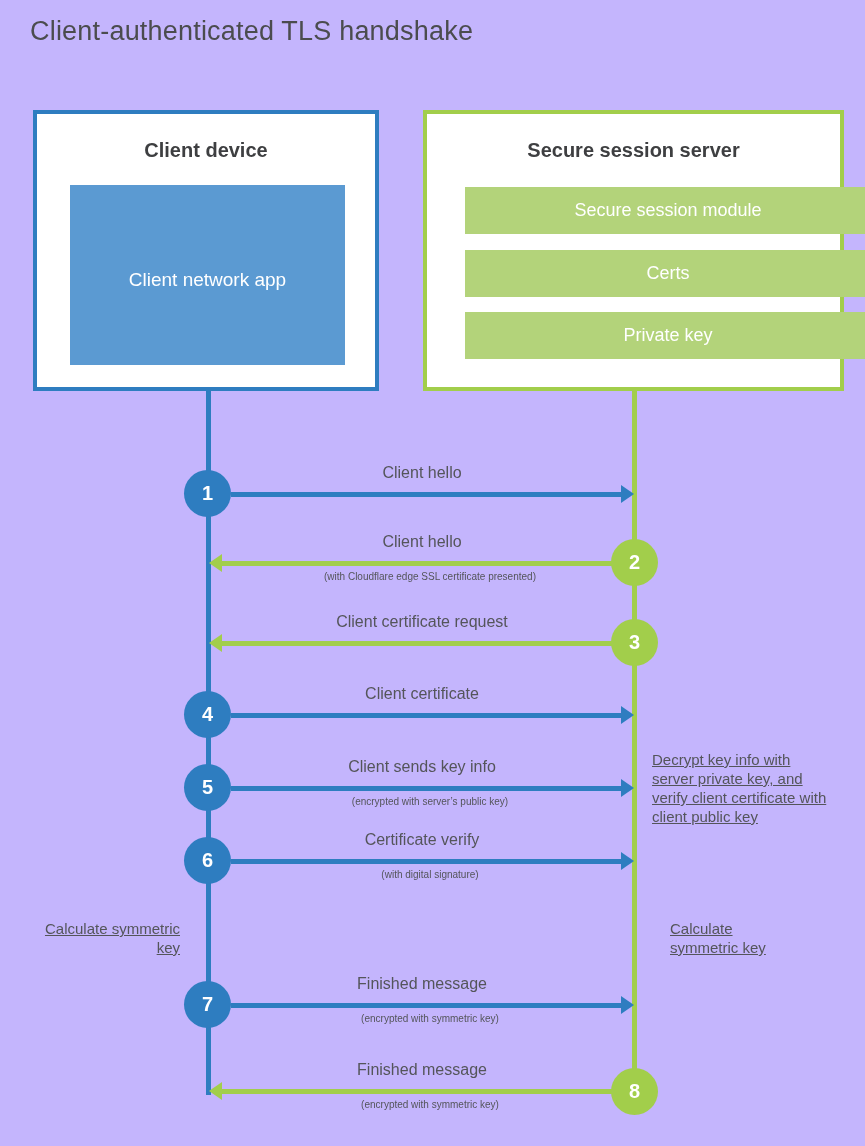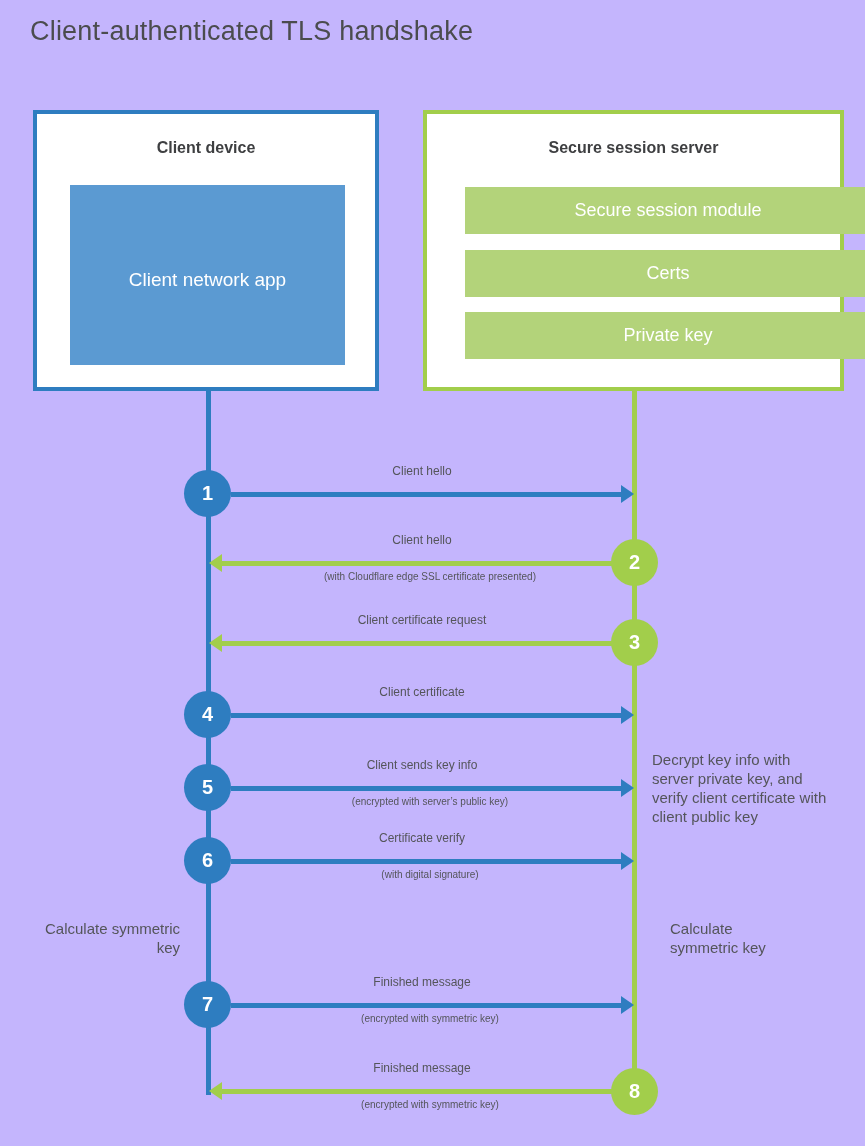--- a/index.html
+++ b/index.html
@@ -25,21 +25,21 @@
     top: 110px;
     height: 281px;
     background: #ffffff;
     box-sizing: border-box;
   }
   .entity-box.client { left: 33px;  width: 346px; border: 4px solid #2e7dc0; }
   .entity-box.server { left: 423px; width: 421px; border: 4px solid #a2ce4b; }
   .entity-title {
     margin-top: 25px;
     text-align: center;
-    font-size: 16px;
+    font-size: 20px;
     font-weight: bold;
     color: #3e3f41;
   }
   .app-box {
     position: absolute;
     left: 33px; top: 71px;
     width: 275px; height: 180px;
     background: #5b9ad2;
     color: #ffffff;
     font-size: 19px;
@@ -80,36 +80,37 @@
   .arrow-line.blue  { background: #2e7dc0; left: 231px; width: 392px; }
   .arrow-line.green { background: #a2ce4b; left: 221px; width: 391px; }
   .arrow-head { position: absolute; width: 0; height: 0; border-top: 9px solid transparent; border-bottom: 9px solid transparent; }
   .arrow-head.right { border-left: 13px solid #2e7dc0; left: 621px; }
   .arrow-head.left  { border-right: 13px solid #a2ce4b; left: 209px; }
   
   .msg-label {
     position: absolute;
     left: 210px; width: 424px;
     text-align: center;
-    font-size: 12px;
+    font-size: 16px;
     color: #54555a;
   }
   .msg-sub {
     position: absolute;
     left: 218px; width: 424px;
     text-align: center;
     font-size: 10px;
     color: #54555a;
   }
   
   .side-note {
     position: absolute;
     font-size: 15px;
     line-height: 19px;
     color: #54555a;
+    text-decoration: underline;
   }
   .decrypt-note { left: 652px; top: 750px; width: 175px; text-align: left; }
   .calc-left  { left: 38px;  top: 919px; width: 142px; text-align: right; }
   .calc-right { left: 670px; top: 919px; width: 115px; text-align: left; }
 </style>
 </head>
 <body>
 
 <div class="canvas">
 

